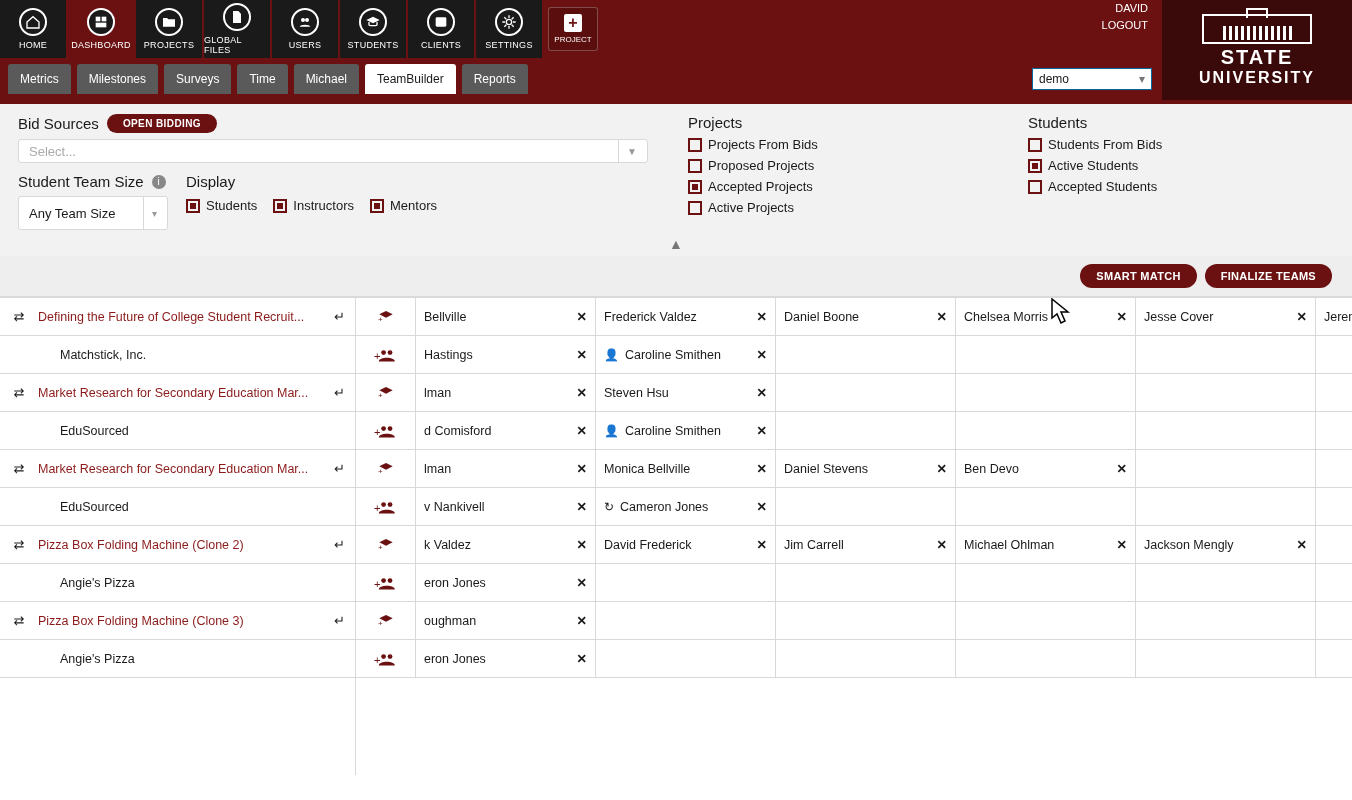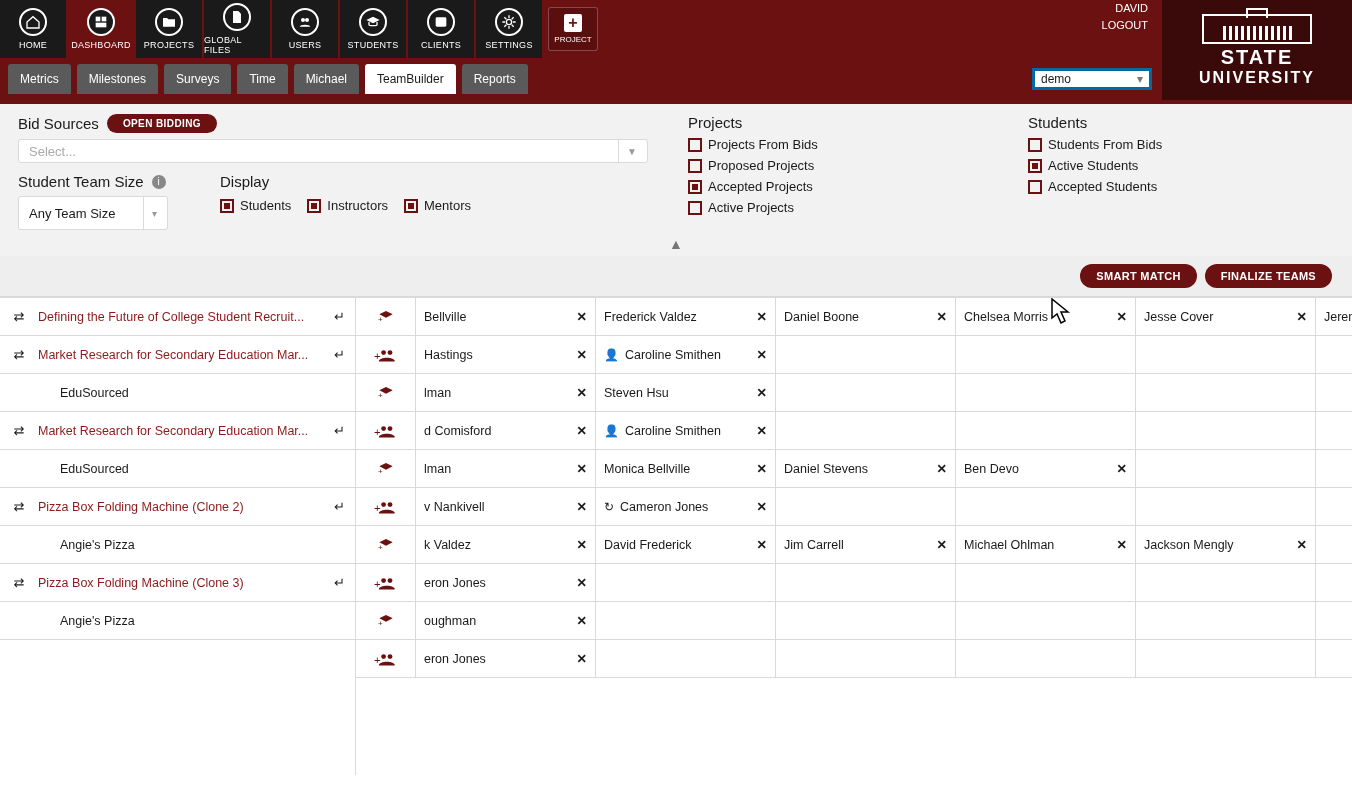--- a/index.html
+++ b/index.html
@@ -29,36 +29,36 @@
   .logo-block{background:#3a0909;width:190px;height:100px;display:flex;flex-direction:column;align-items:center;justify-content:center;color:#fff;}
   .logo-block .building{width:110px;height:30px;border:2px solid #fff;position:relative;display:flex;align-items:flex-end;justify-content:center;gap:3px;padding-bottom:2px;}
   .logo-block .building::before{content:"";position:absolute;top:-8px;left:50%;transform:translateX(-50%);width:18px;height:8px;border:2px solid #fff;border-bottom:none;}
   .logo-block .col{width:3px;height:14px;background:#fff;}
   .logo-block .txt{font-weight:bold;letter-spacing:2px;font-size:20px;margin-top:3px;line-height:1;}
 
   
   .subbar{display:flex;align-items:center;background:var(--maroon);height:42px;padding-left:8px;gap:6px;}
   .subtab{background:#5a5a5a;color:#fff;font-size:12px;padding:8px 12px;border-top-left-radius:3px;border-top-right-radius:3px;cursor:pointer;}
   .subtab.active{background:#fff;color:var(--black);}
-  .demo-select{margin-left:auto;margin-right:200px;background:#fff;border:3px solid #0369a1;font-size:12px;height:22px;width:120px;display:flex;align-items:center;padding:0 6px;color:var(--black);cursor:pointer;position:relative;}
+  .demo-select{margin-left:auto;margin-right:200px;background:#fff;border:1px solid #0369a1;font-size:12px;height:22px;width:120px;display:flex;align-items:center;padding:0 6px;color:var(--black);cursor:pointer;position:relative;}
   .demo-select::after{content:"▾";position:absolute;right:6px;color:#777;}
 
   
   .accent-line{height:4px;background:var(--maroon);}
   .panel{background:#f2f2f2;padding:10px 18px 0;}
   .panel-row{display:flex;gap:40px;}
   .col-bid{flex:0 0 630px;}
   .col-proj{flex:0 0 300px;}
   .col-stud{flex:1;}
   .sec-title{font-size:15px;color:var(--black);margin-bottom:6px;display:flex;align-items:center;gap:8px;}
   .pill{background:var(--maroon);color:#fff;font-size:10px;font-weight:bold;border-radius:11px;padding:4px 16px;letter-spacing:0.4px;}
   .bigselect{width:100%;height:24px;border:1px solid var(--gray-border);background:#fff;border-radius:3px;display:flex;align-items:center;position:relative;color:#aaa;font-size:13px;padding:0 10px;cursor:pointer;}
   .bigselect::after{content:"";position:absolute;right:0;top:0;bottom:0;width:28px;border-left:1px solid var(--gray-border);display:flex;align-items:center;justify-content:center;}
   .bigselect .caret{position:absolute;right:10px;top:50%;transform:translateY(-50%);color:#999;font-size:10px;}
-  .row2{display:flex;gap:52px;margin-top:10px;}
+  .row2{display:flex;gap:18px;margin-top:10px;}
   .teamsize-sel{width:150px;height:34px;border:1px solid var(--gray-border);background:#fff;border-radius:3px;font-size:13px;padding:0 10px;display:flex;align-items:center;color:var(--black);cursor:pointer;position:relative;}
   .teamsize-sel::after{content:"▾";position:absolute;right:10px;color:#999;border-left:1px solid var(--gray-border);padding-left:8px;font-size:10px;height:100%;display:flex;align-items:center;}
   .chk-group{display:flex;gap:16px;align-items:center;margin-top:8px;}
   .chk{display:flex;align-items:center;gap:6px;font-size:13px;color:var(--black);cursor:pointer;}
   .chkbox{width:14px;height:14px;border:2px solid var(--maroon);display:inline-block;position:relative;}
   .chkbox.on::after{content:"";position:absolute;inset:2px;background:var(--maroon);}
   .chk-v{display:flex;flex-direction:column;gap:6px;}
   .collapse{text-align:center;font-size:14px;color:#777;padding:6px 0 4px;cursor:pointer;}
 
   
@@ -291,20 +291,23 @@
   <div class="pillbtn">FINALIZE TEAMS</div>
 </div>
 
 <div class="gridwrap">
   <div class="leftcol" id="leftcol">
       <div class="prow proj">
         <span class="picon">⇄</span>
         <span>Defining the Future of College Student Recruit...</span>
         <span class="arrow">↵</span>
       </div>
+      <div class="prow comp">
+        <span>Matchstick, Inc.</span>
+      </div>
       <div class="prow proj">
         <span class="picon">⇄</span>
         <span>Market Research for Secondary Education Mar...</span>
         <span class="arrow">↵</span>
       </div>
       <div class="prow comp">
         <span>EduSourced</span>
       </div>
       <div class="prow proj">
         <span class="picon">⇄</span>

